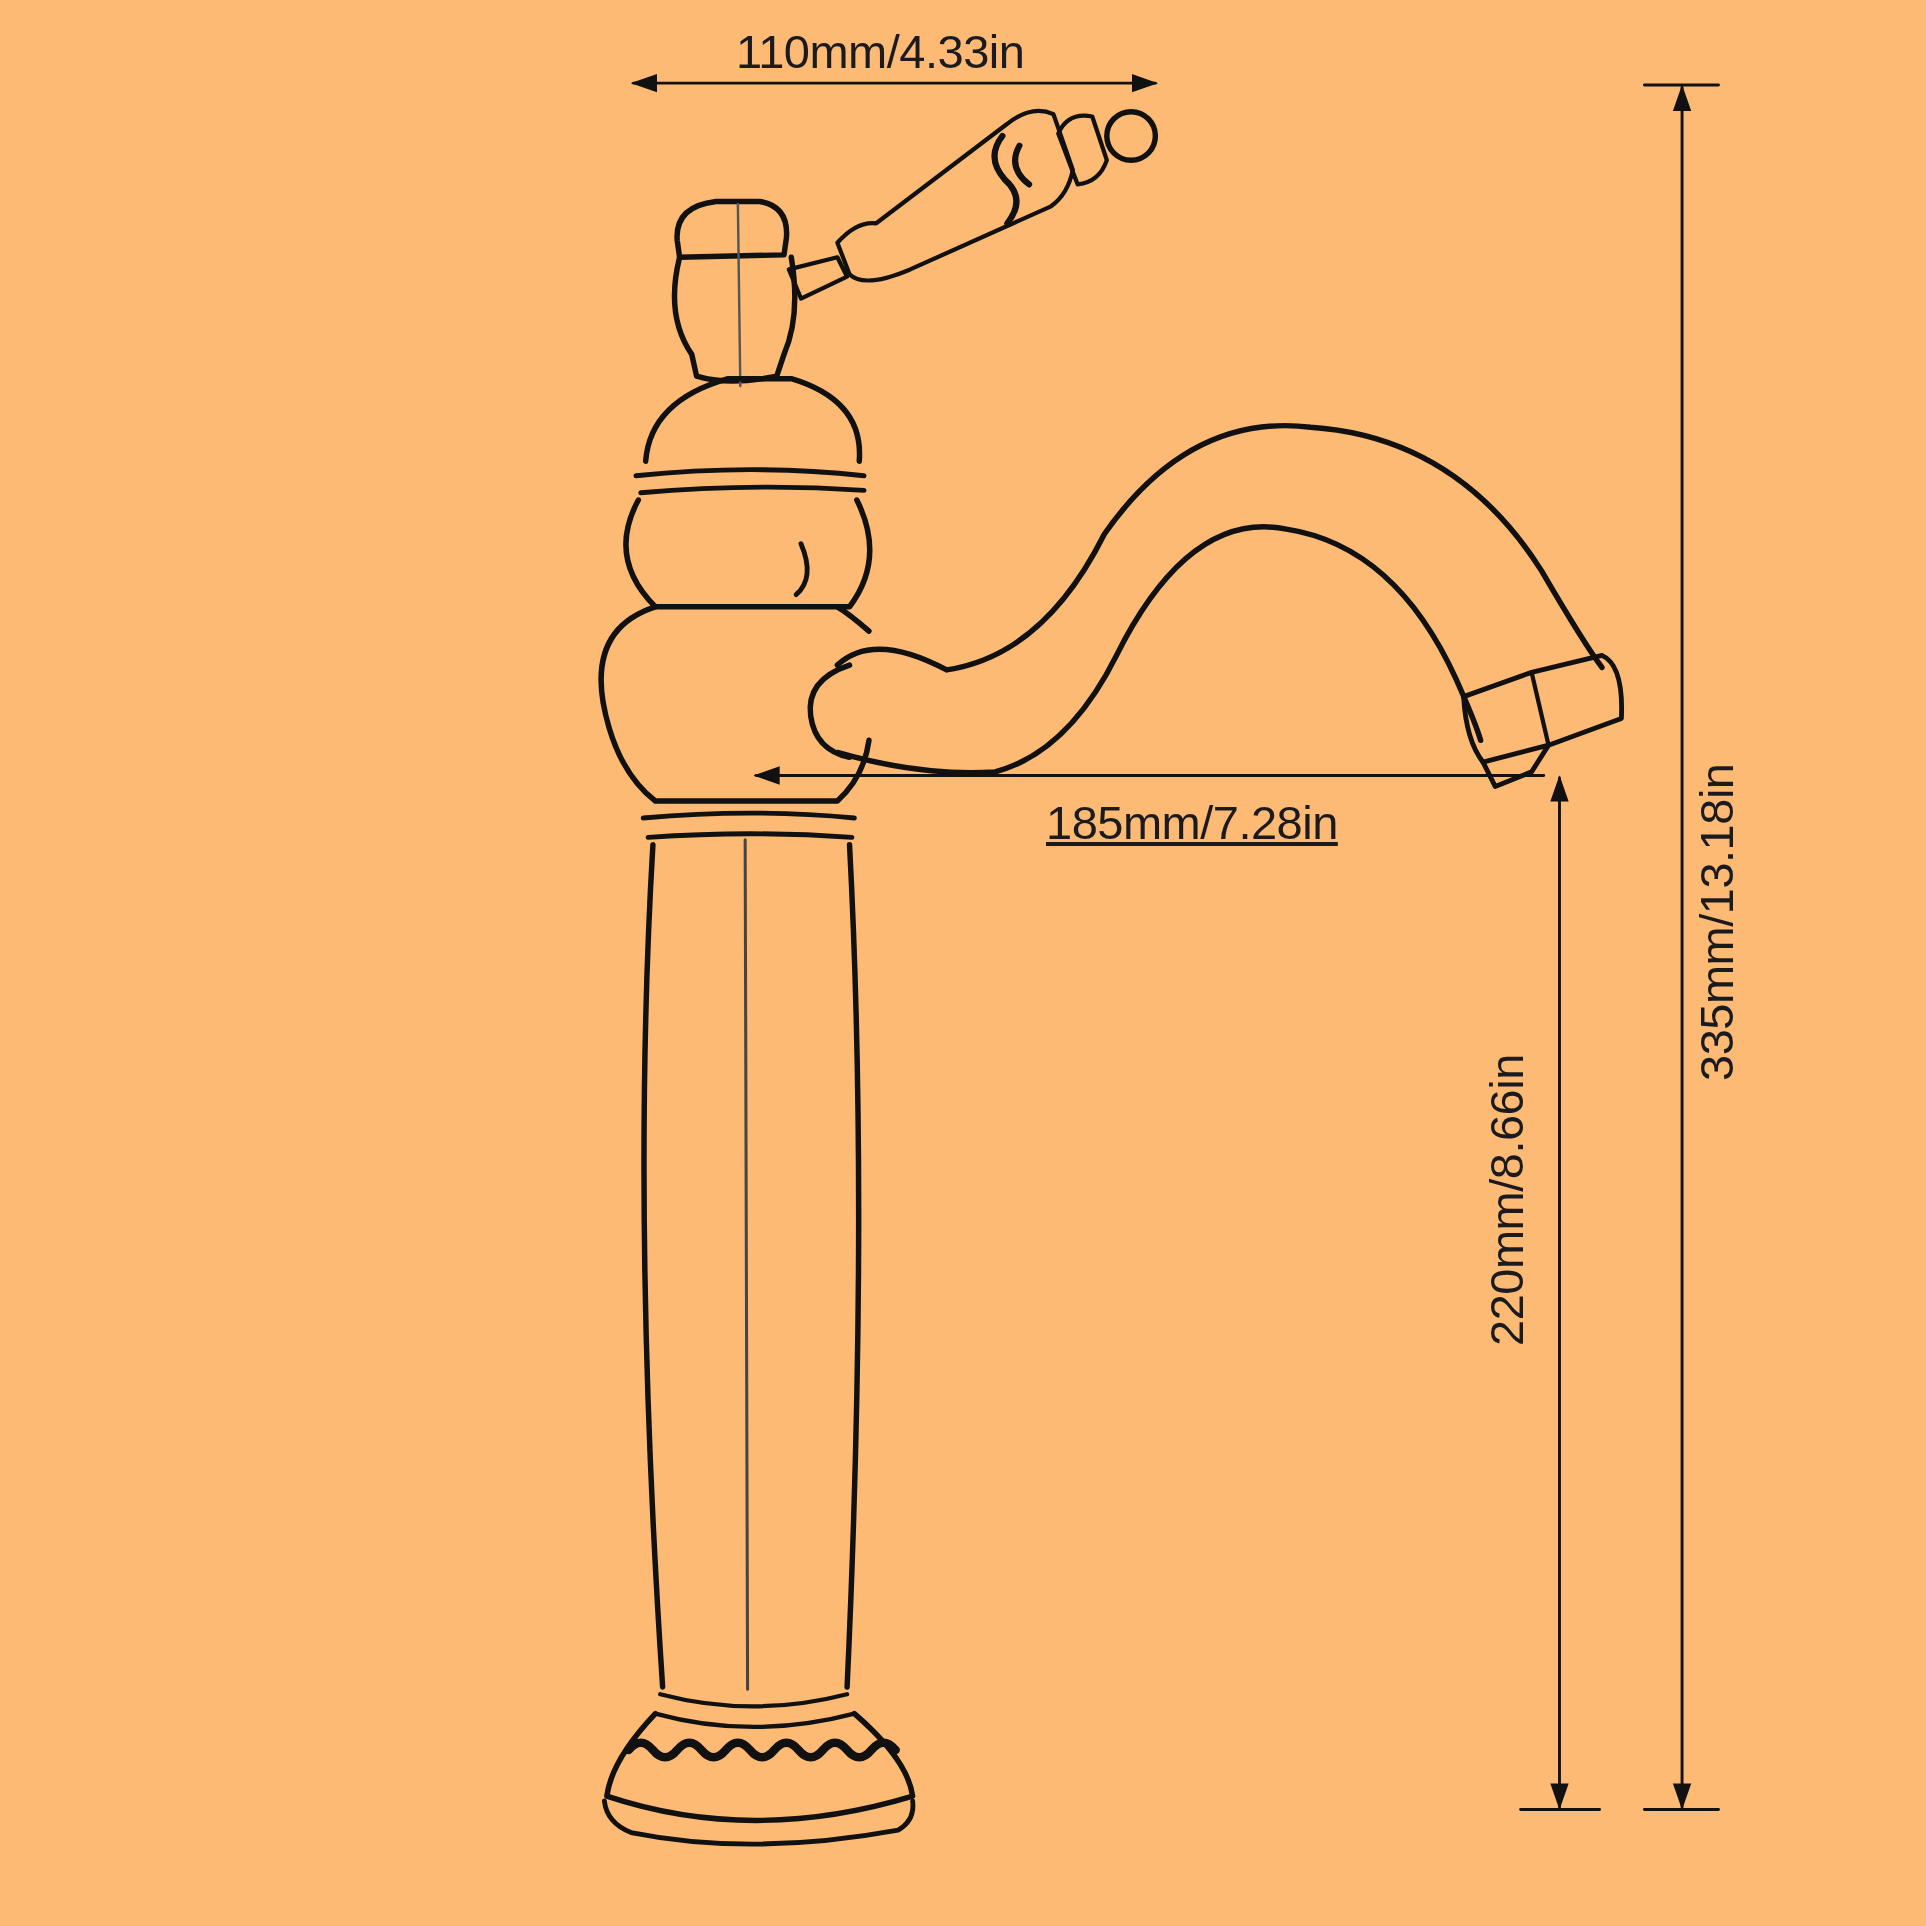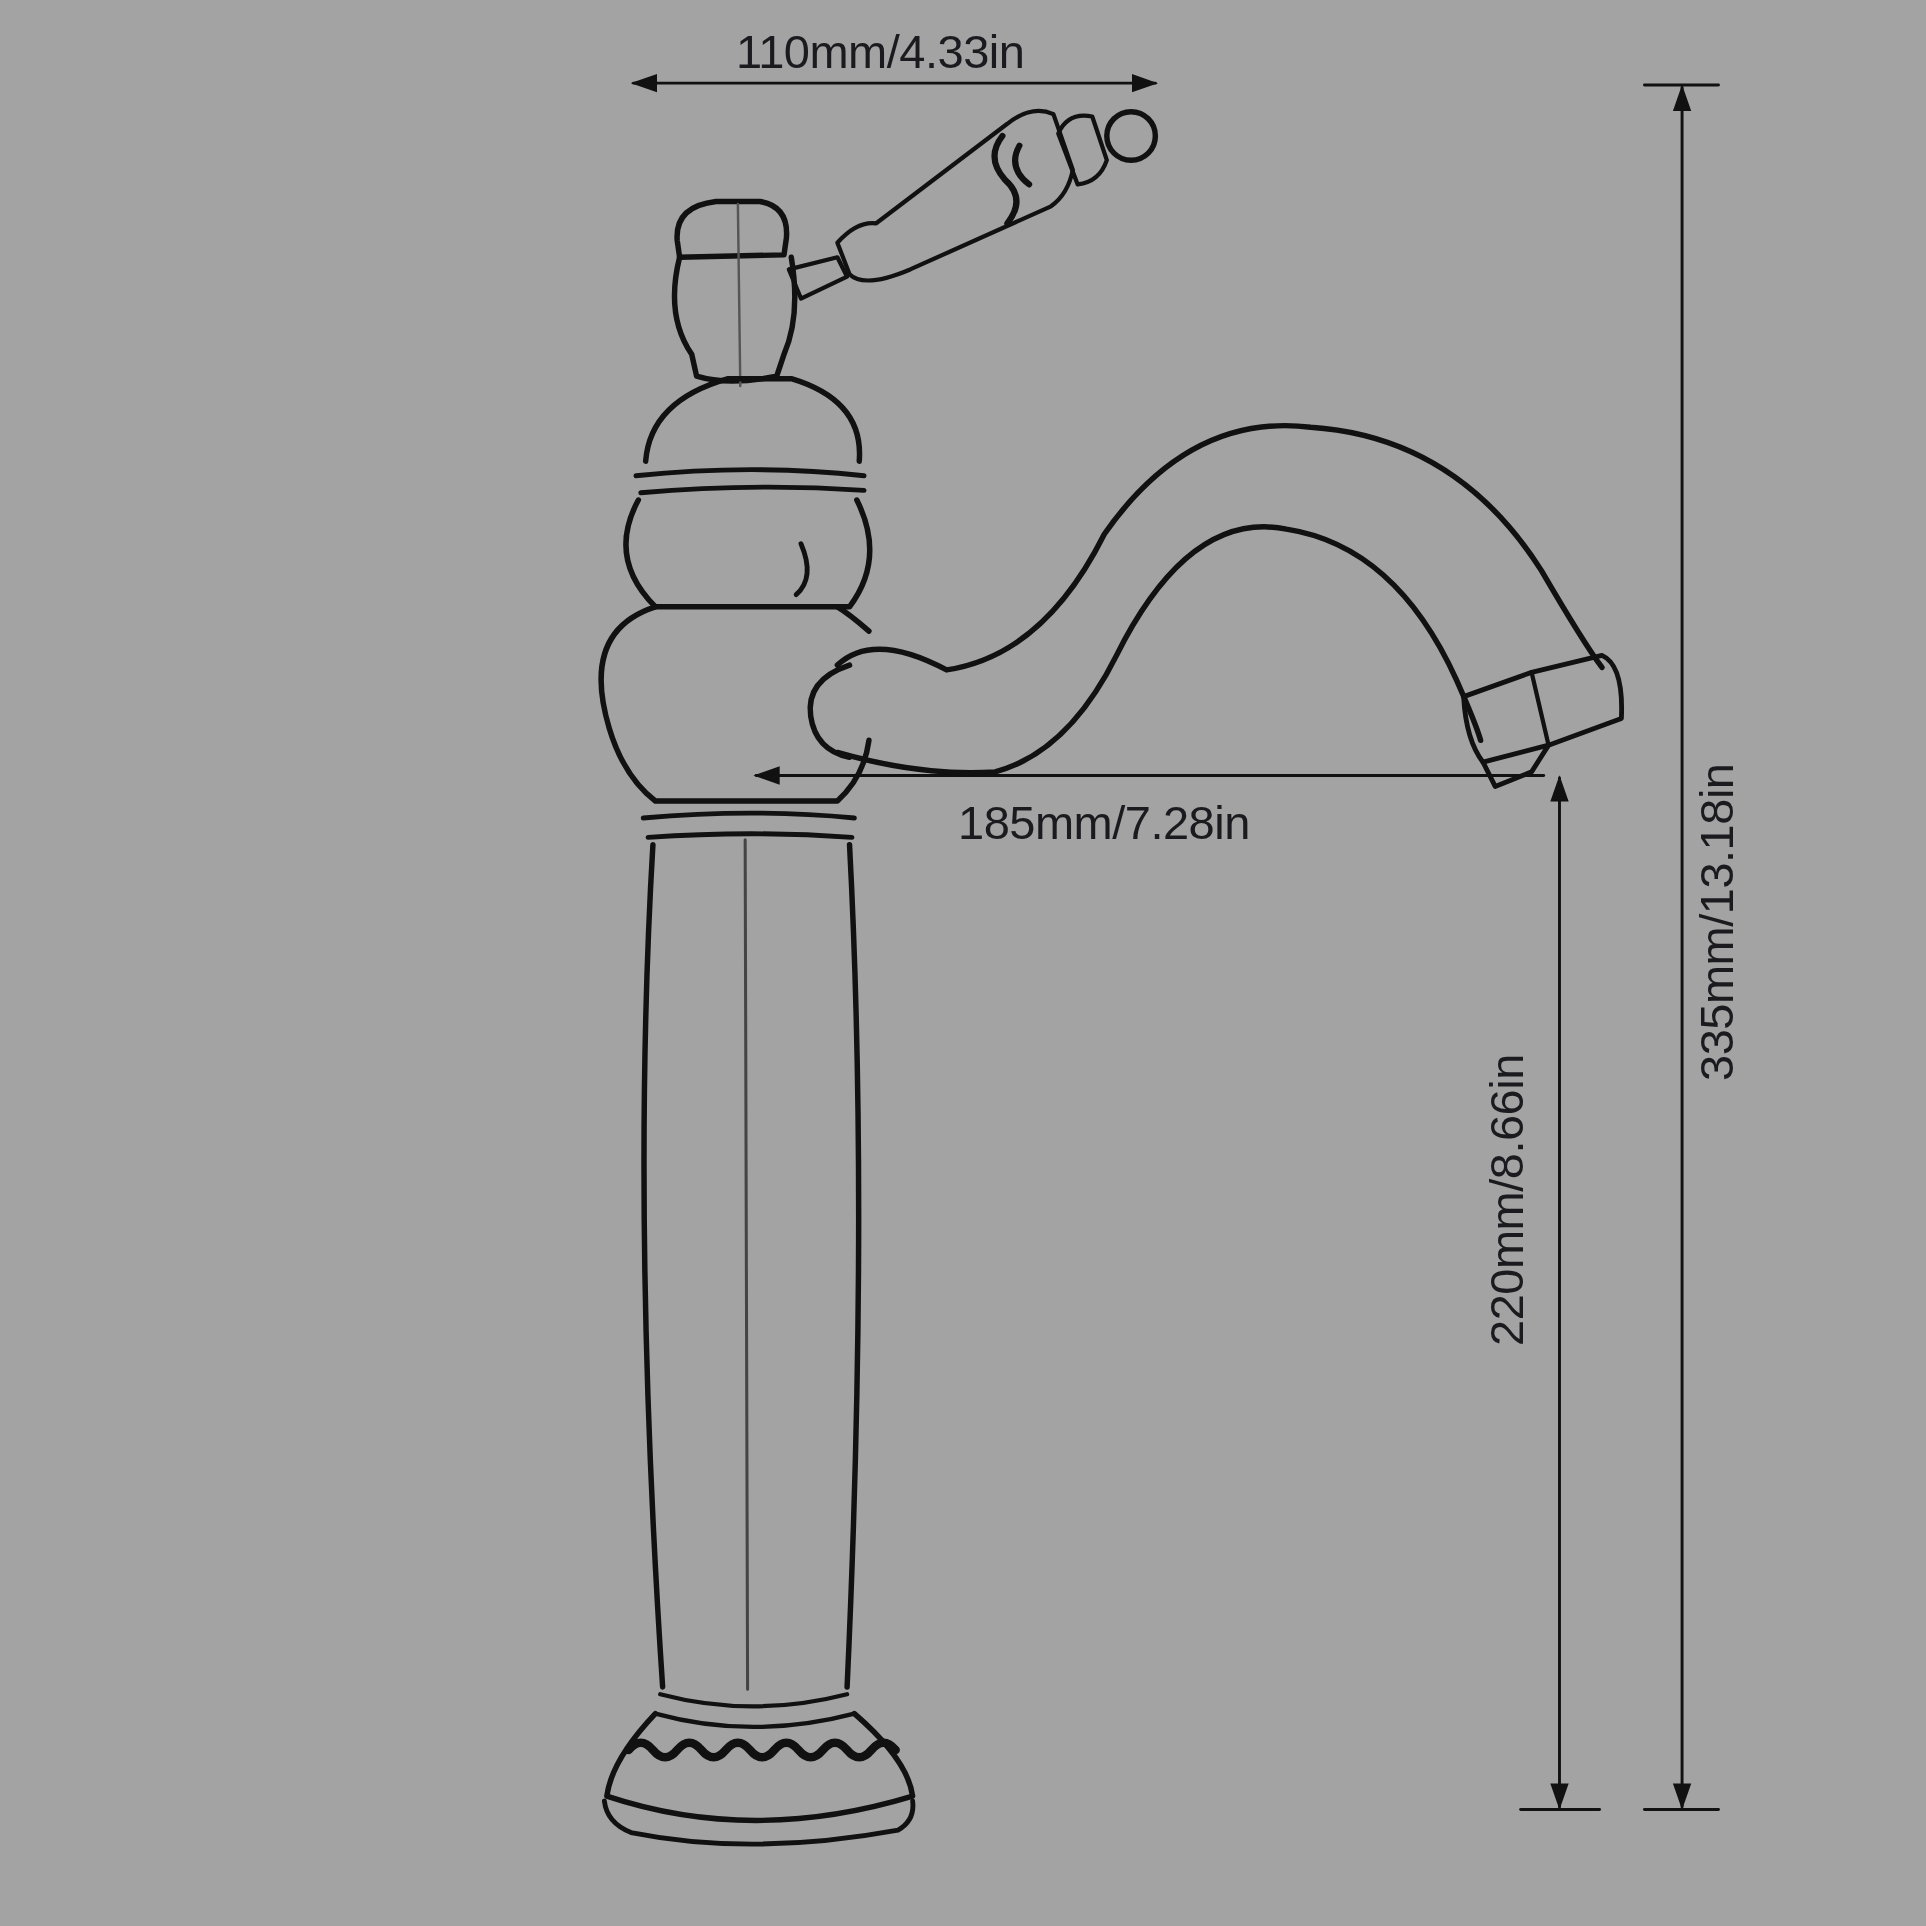--- a/index.html
+++ b/index.html
@@ -1,20 +1,20 @@
 <!DOCTYPE html>
 <html style="font-size:7.7px"><head>
 <meta charset="utf-8">
 <style>
   html, body { margin: 0; padding: 0; background: #ffffff; }
   #canvas {
     position: relative;
     width: 1926px;
     height: 1926px;
-    background: #a3a3a3;
+    background: #fdba74;
     overflow: hidden;
   }
   #drawing {
     position: absolute; left: 0; top: 0;
     width: 1926px; height: 1926px;
   }
   .dim-label {
     position: absolute;
     font-family: "Liberation Sans", "DejaVu Sans", sans-serif;
     font-size: 47px;
@@ -92,19 +92,19 @@
       <path d="M700,548 Q664,560 668,590 Q672,618 700,624"></path>
 
       <path d="M1206,574 L1262,554 L1320,540 Q1338,548 1336,592 L1276,614 L1222,628 Q1208,610 1206,574 Z" stroke-width="4"></path>
       <path d="M1262,554 L1276,614" stroke-width="3.5"></path>
       <path d="M1222,628 L1232,648 L1262,636 L1276,614" stroke-width="4"></path>
     </g>
   </svg>
 
   <div class="dim-label" style="left:736px; top:28px;">110mm/4.33in</div>
 
-  <div class="dim-label" style="left:958px; top:799px;">185mm/7.28in</div>
+  <div class="dim-label" style="left:1046px; top:799px;text-decoration:underline;">185mm/7.28in</div>
 
   <div class="dim-label rot" style="left:1483px; top:1346px;">220mm/8.66in</div>
 
   <div class="dim-label rot" style="left:1693px; top:1081px;">335mm/13.18in</div>
 </div>
 
 
 </body></html>

